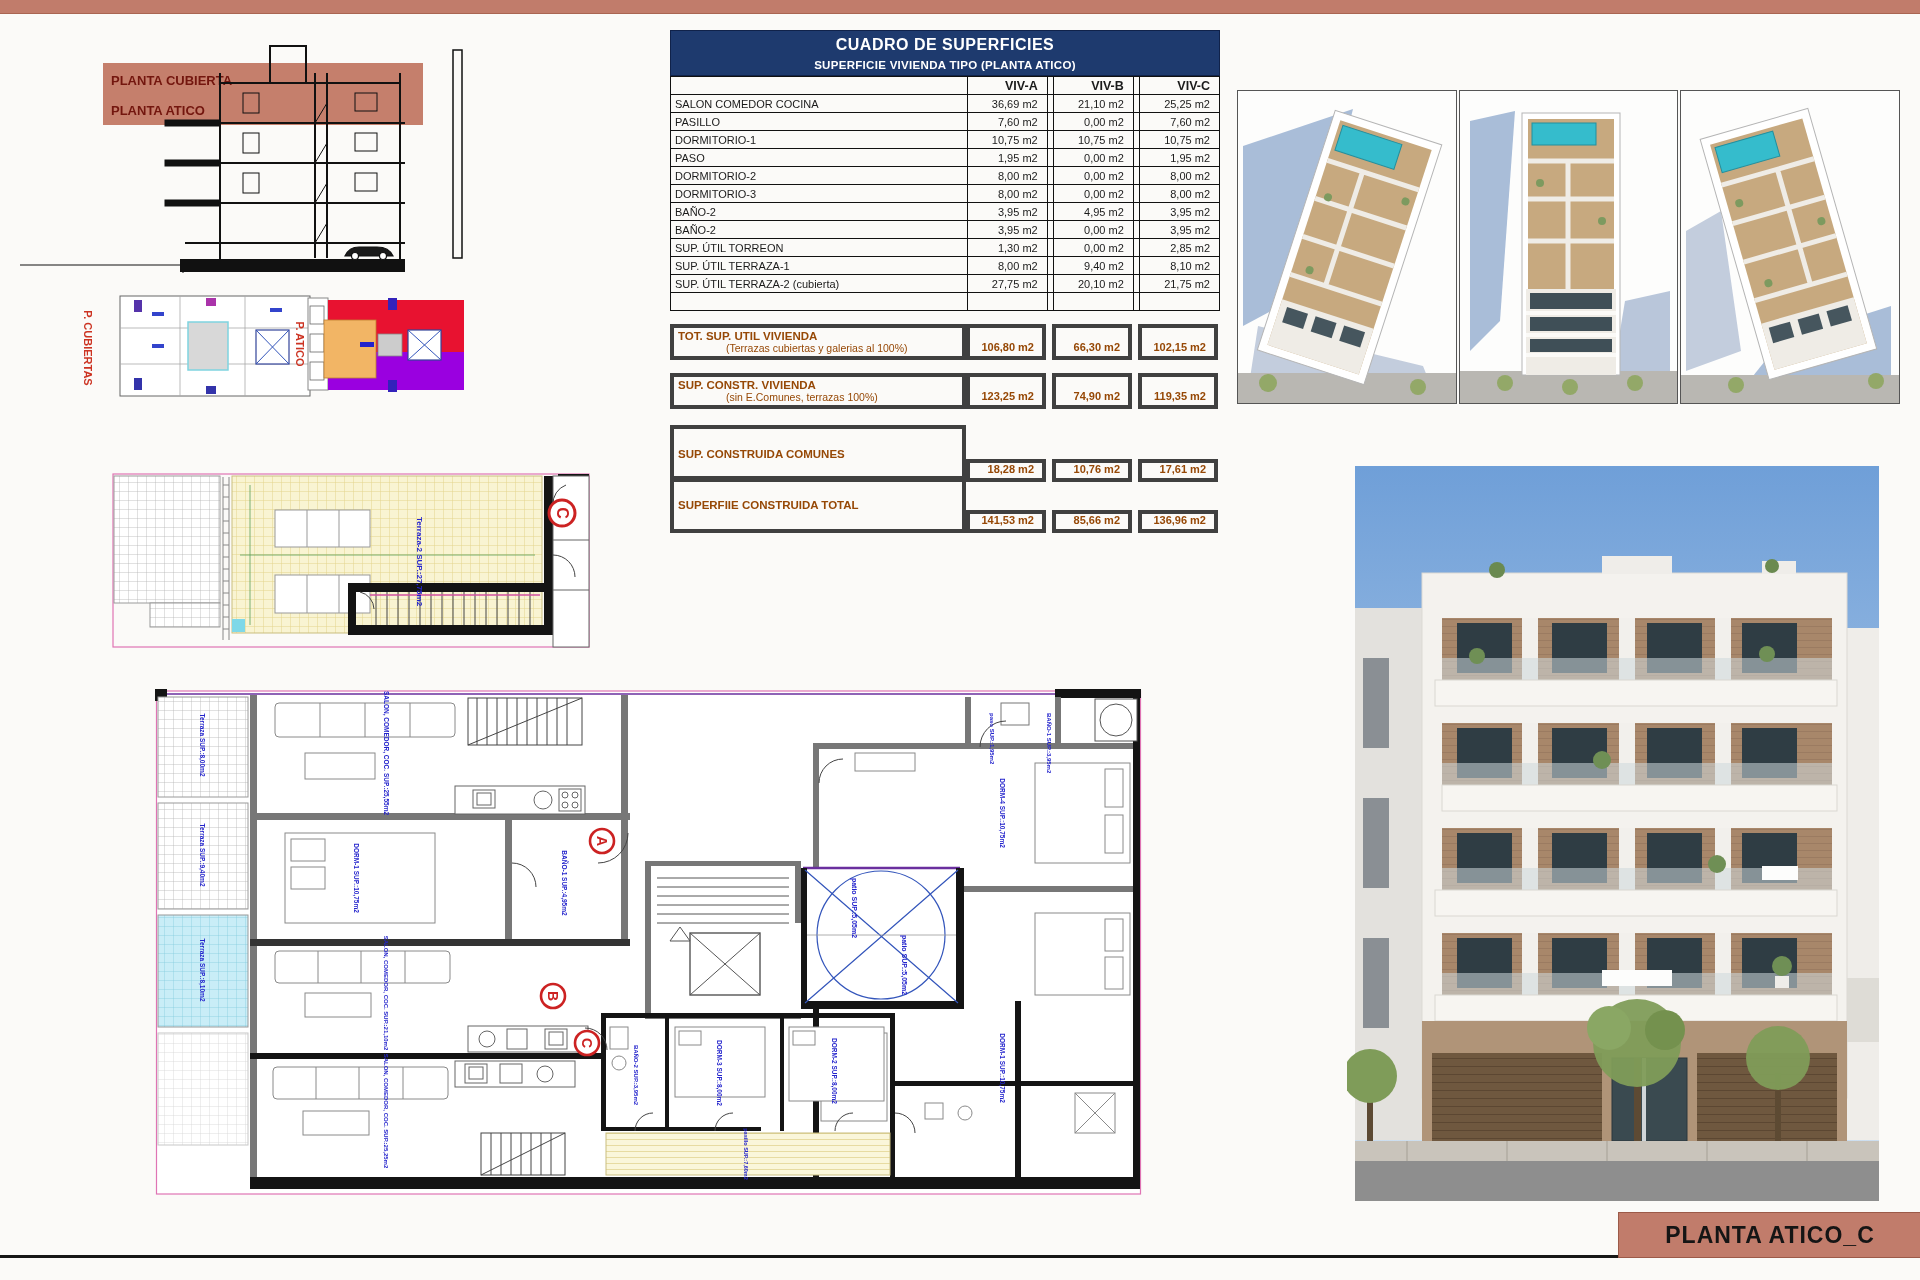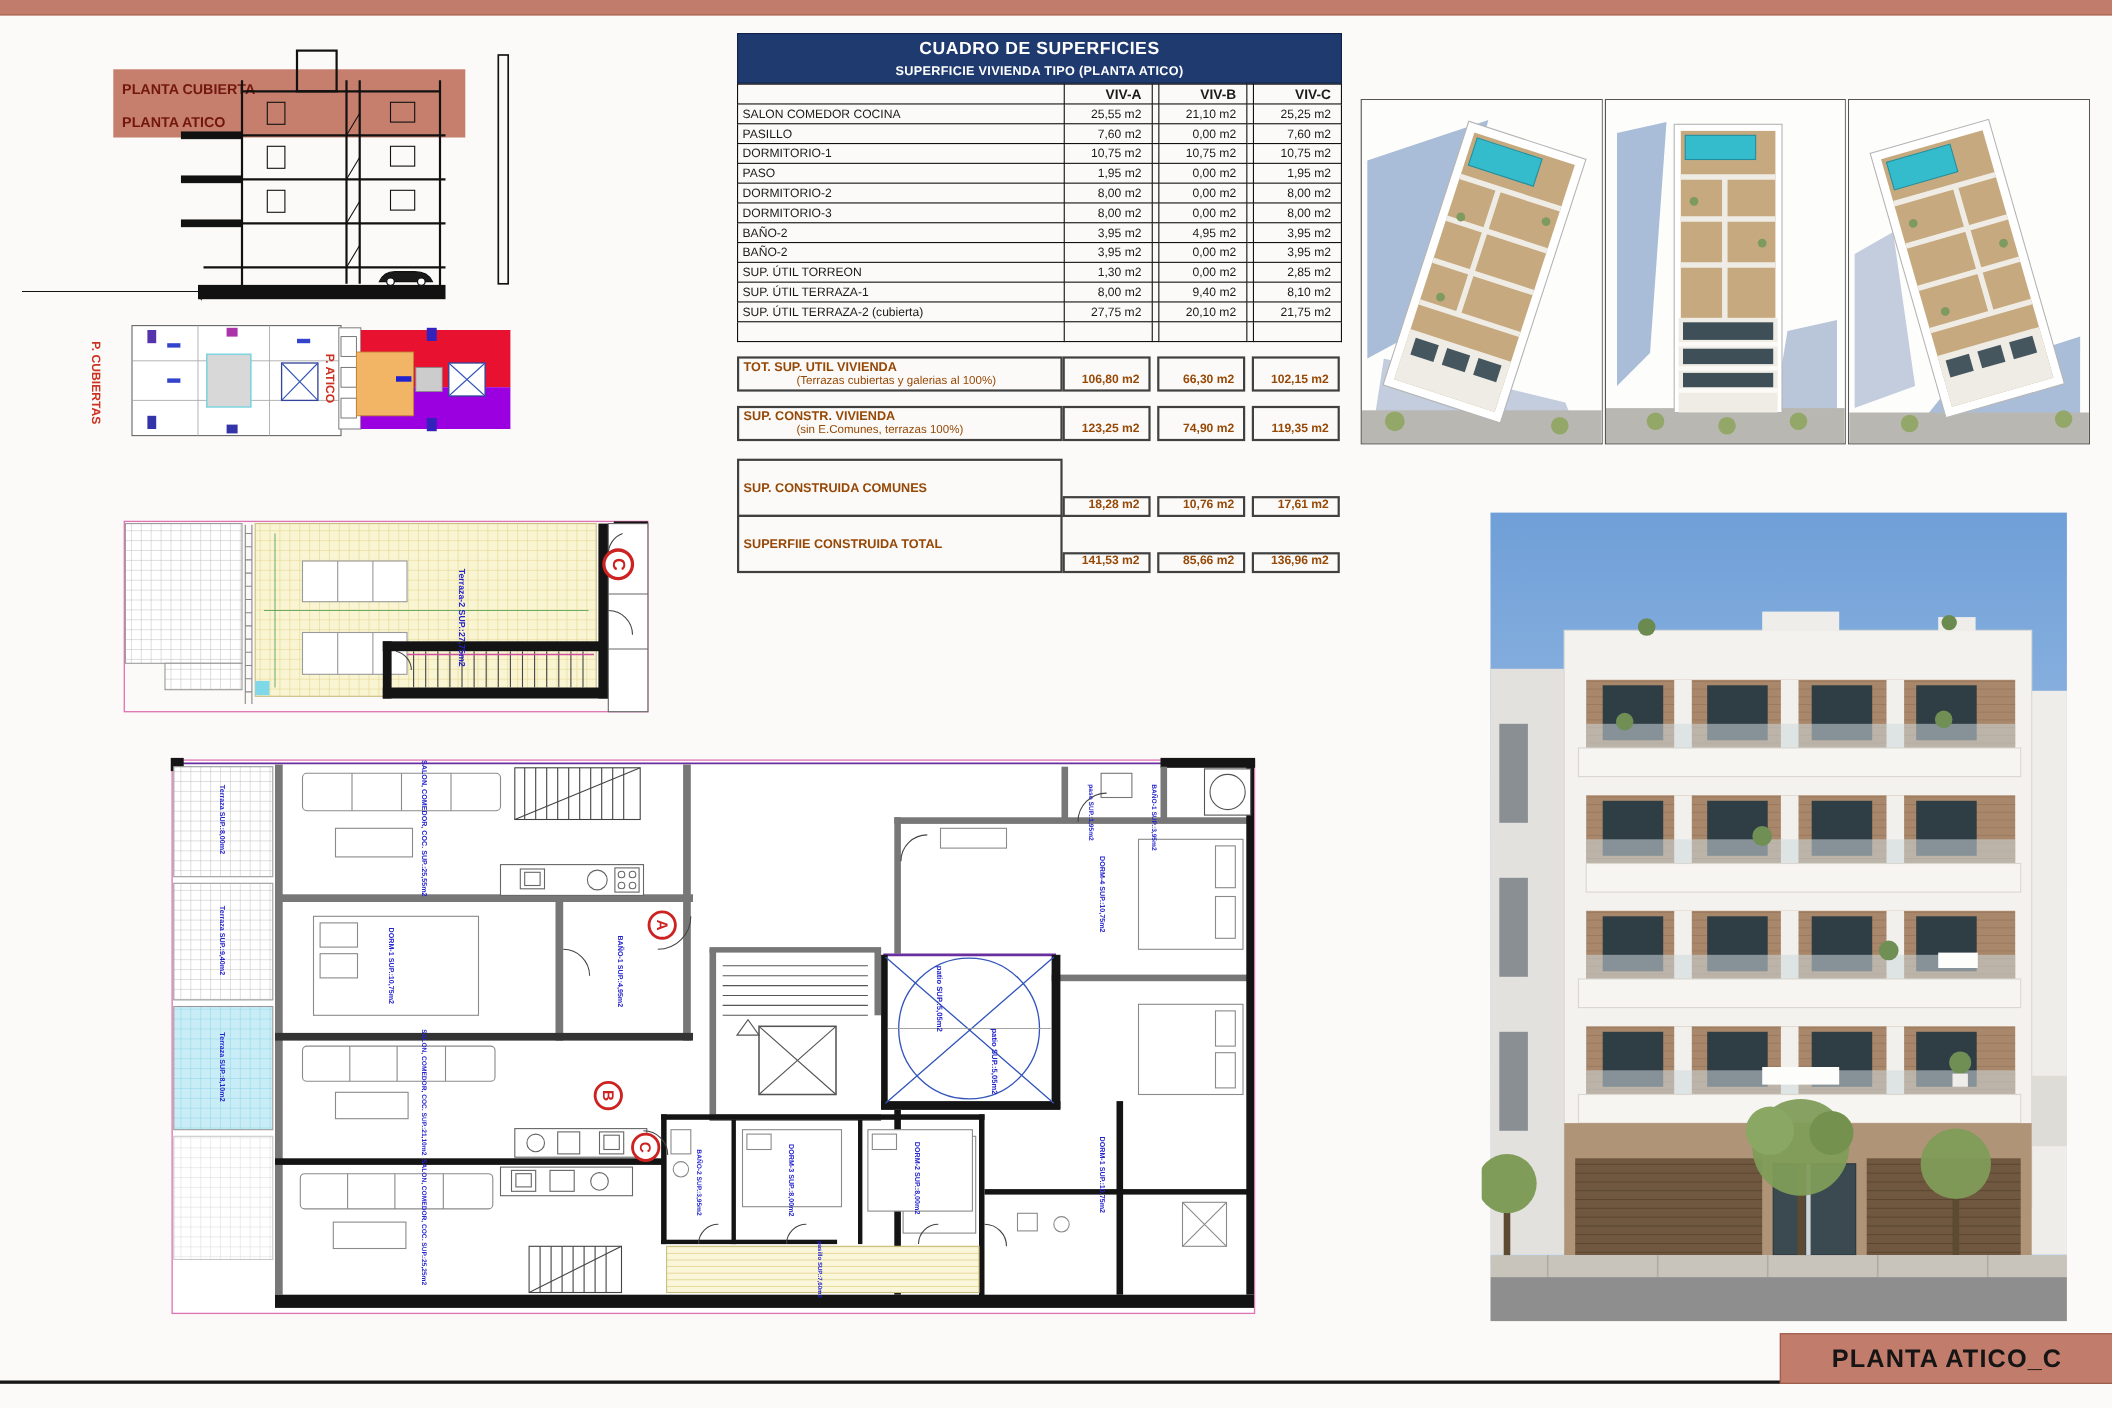--- a/index.html
+++ b/index.html
@@ -21,21 +21,21 @@
   .tbl-subtitle{font-size:11.5px;font-weight:bold;margin-top:5px;letter-spacing:.3px;}
   table.stable{border-collapse:collapse;width:550px;table-layout:fixed;}
   .stable th,.stable td{height:17px;padding:0 4px;font-size:11px;color:#1a1a1a;overflow:hidden;white-space:nowrap;}
   .stable .tlabel{border:1px solid #111;text-align:left;}
   .stable .tval{border:1px solid #111;text-align:right;padding-right:9px;}
   .stable .tgap{border:1px solid #111;padding:0;}
   .stable thead th{font-weight:bold;font-size:12.5px;text-align:center;border:1px solid #111;}
   .stable thead th.tgap{border:1px solid #111;}
   .tspacer{height:13px;}
   .totrow{display:grid;grid-template-columns:296px 80px 6px 80px 6px 80px;}
-  .totrow .box{border:2px solid #404040;color:#964806;font-weight:bold;}
+  .totrow .box{border:4px solid #404040;color:#964806;font-weight:bold;}
   .totrow .lbox{padding:2px 2px 2px 4px;}
   .totrow .lbox .l1{font-size:11.5px;}
   .totrow .lbox .l2{font-size:10.5px;font-weight:normal;margin-left:48px;}
   .totrow .vbox{display:flex;align-items:flex-end;justify-content:flex-end;font-size:11px;padding:0 8px 3px 0;}
   .totrow.small .lbox{display:flex;align-items:center;}
   .totrow.small .vbox{align-items:center;margin-top:34px;}
   .totrow .nob{border:none;}
   
   #renders{position:absolute;left:1237px;top:90px;width:663px;height:314px;display:flex;gap:2px;}
   #renders .panel{flex:1;border:1px solid #555;background:#fdfdfc;overflow:hidden;}
@@ -171,21 +171,21 @@
           <th class="tval">VIV-A</th>
           <th class="tgap"></th>
           <th class="tval">VIV-B</th>
           <th class="tgap"></th>
           <th class="tval">VIV-C</th>
         </tr>
       </thead>
       <tbody>
           <tr>
             <td class="tlabel">SALON COMEDOR COCINA</td>
-            <td class="tval">25,55 m2</td>
+            <td class="tval">36,69 m2</td>
             <td class="tgap"></td>
             <td class="tval">21,10 m2</td>
             <td class="tgap"></td>
             <td class="tval">25,25 m2</td>
           </tr>
           <tr>
             <td class="tlabel">PASILLO</td>
             <td class="tval">7,60 m2</td>
             <td class="tgap"></td>
             <td class="tval">0,00 m2</td>

